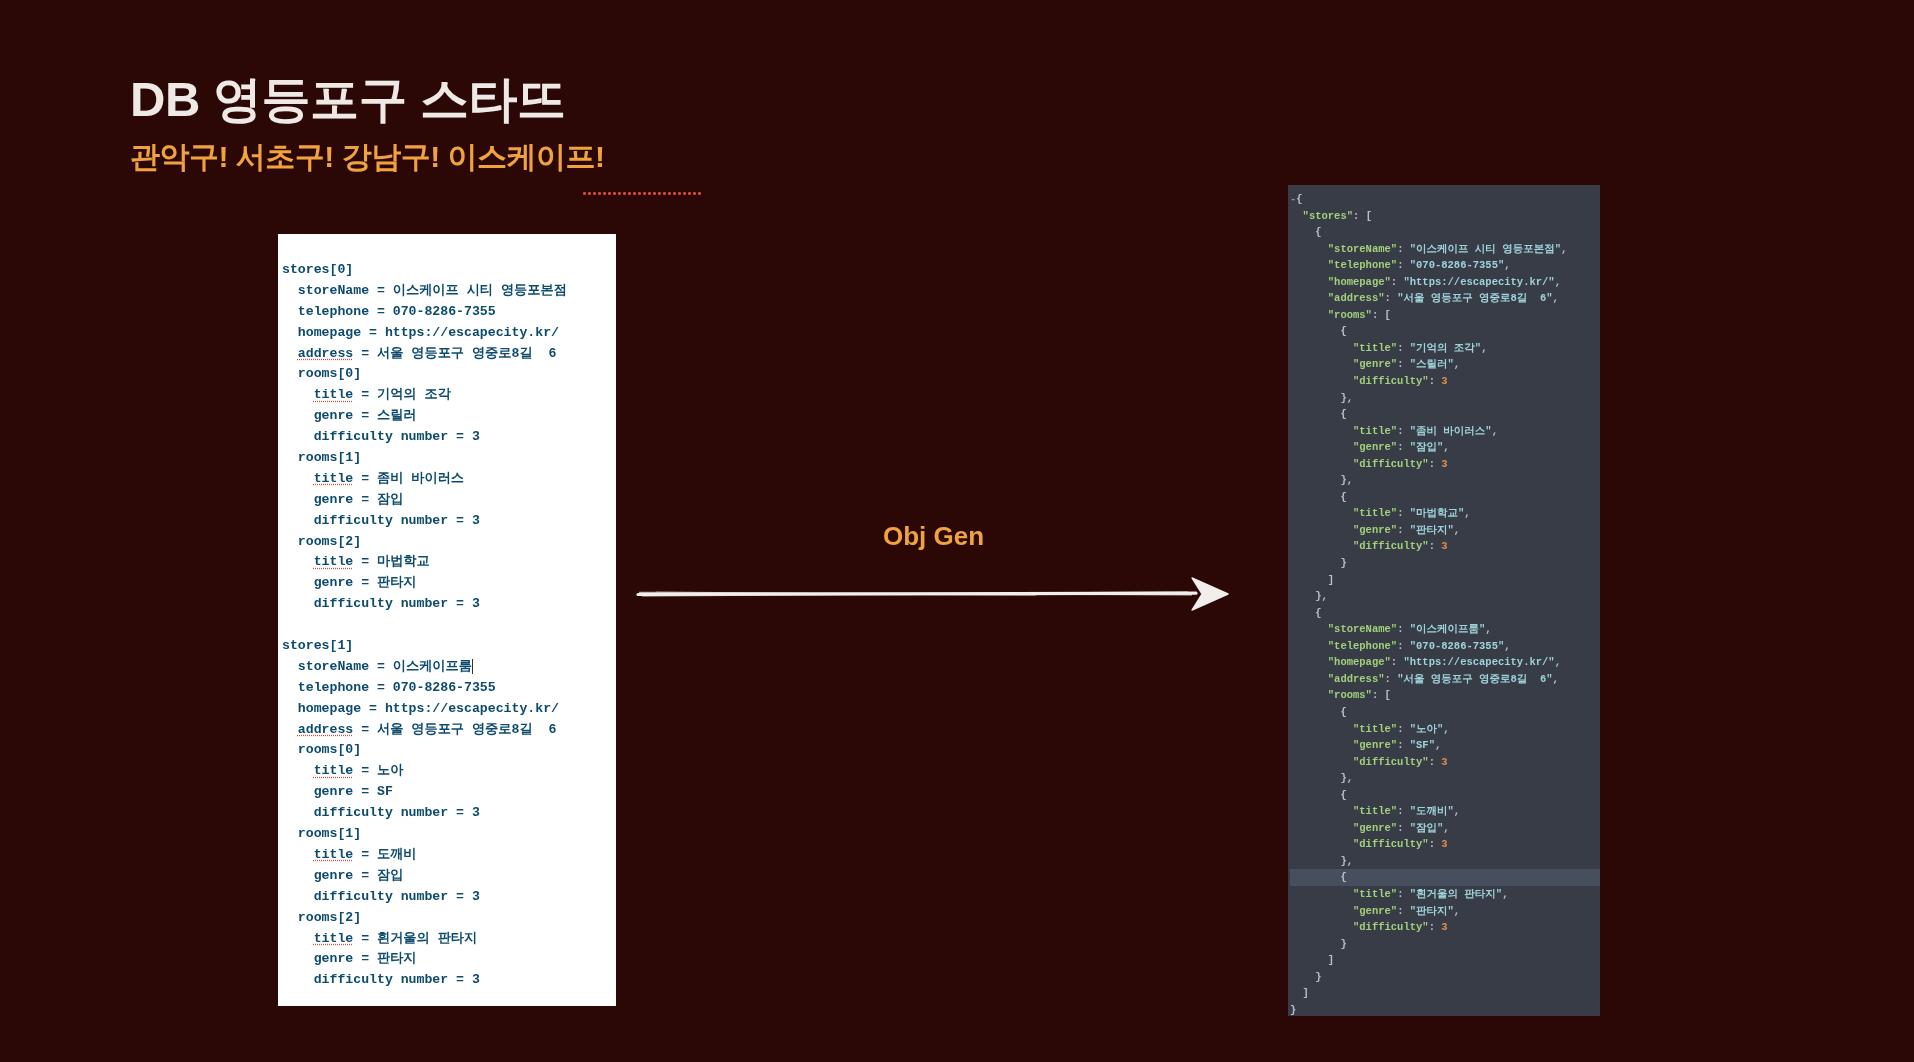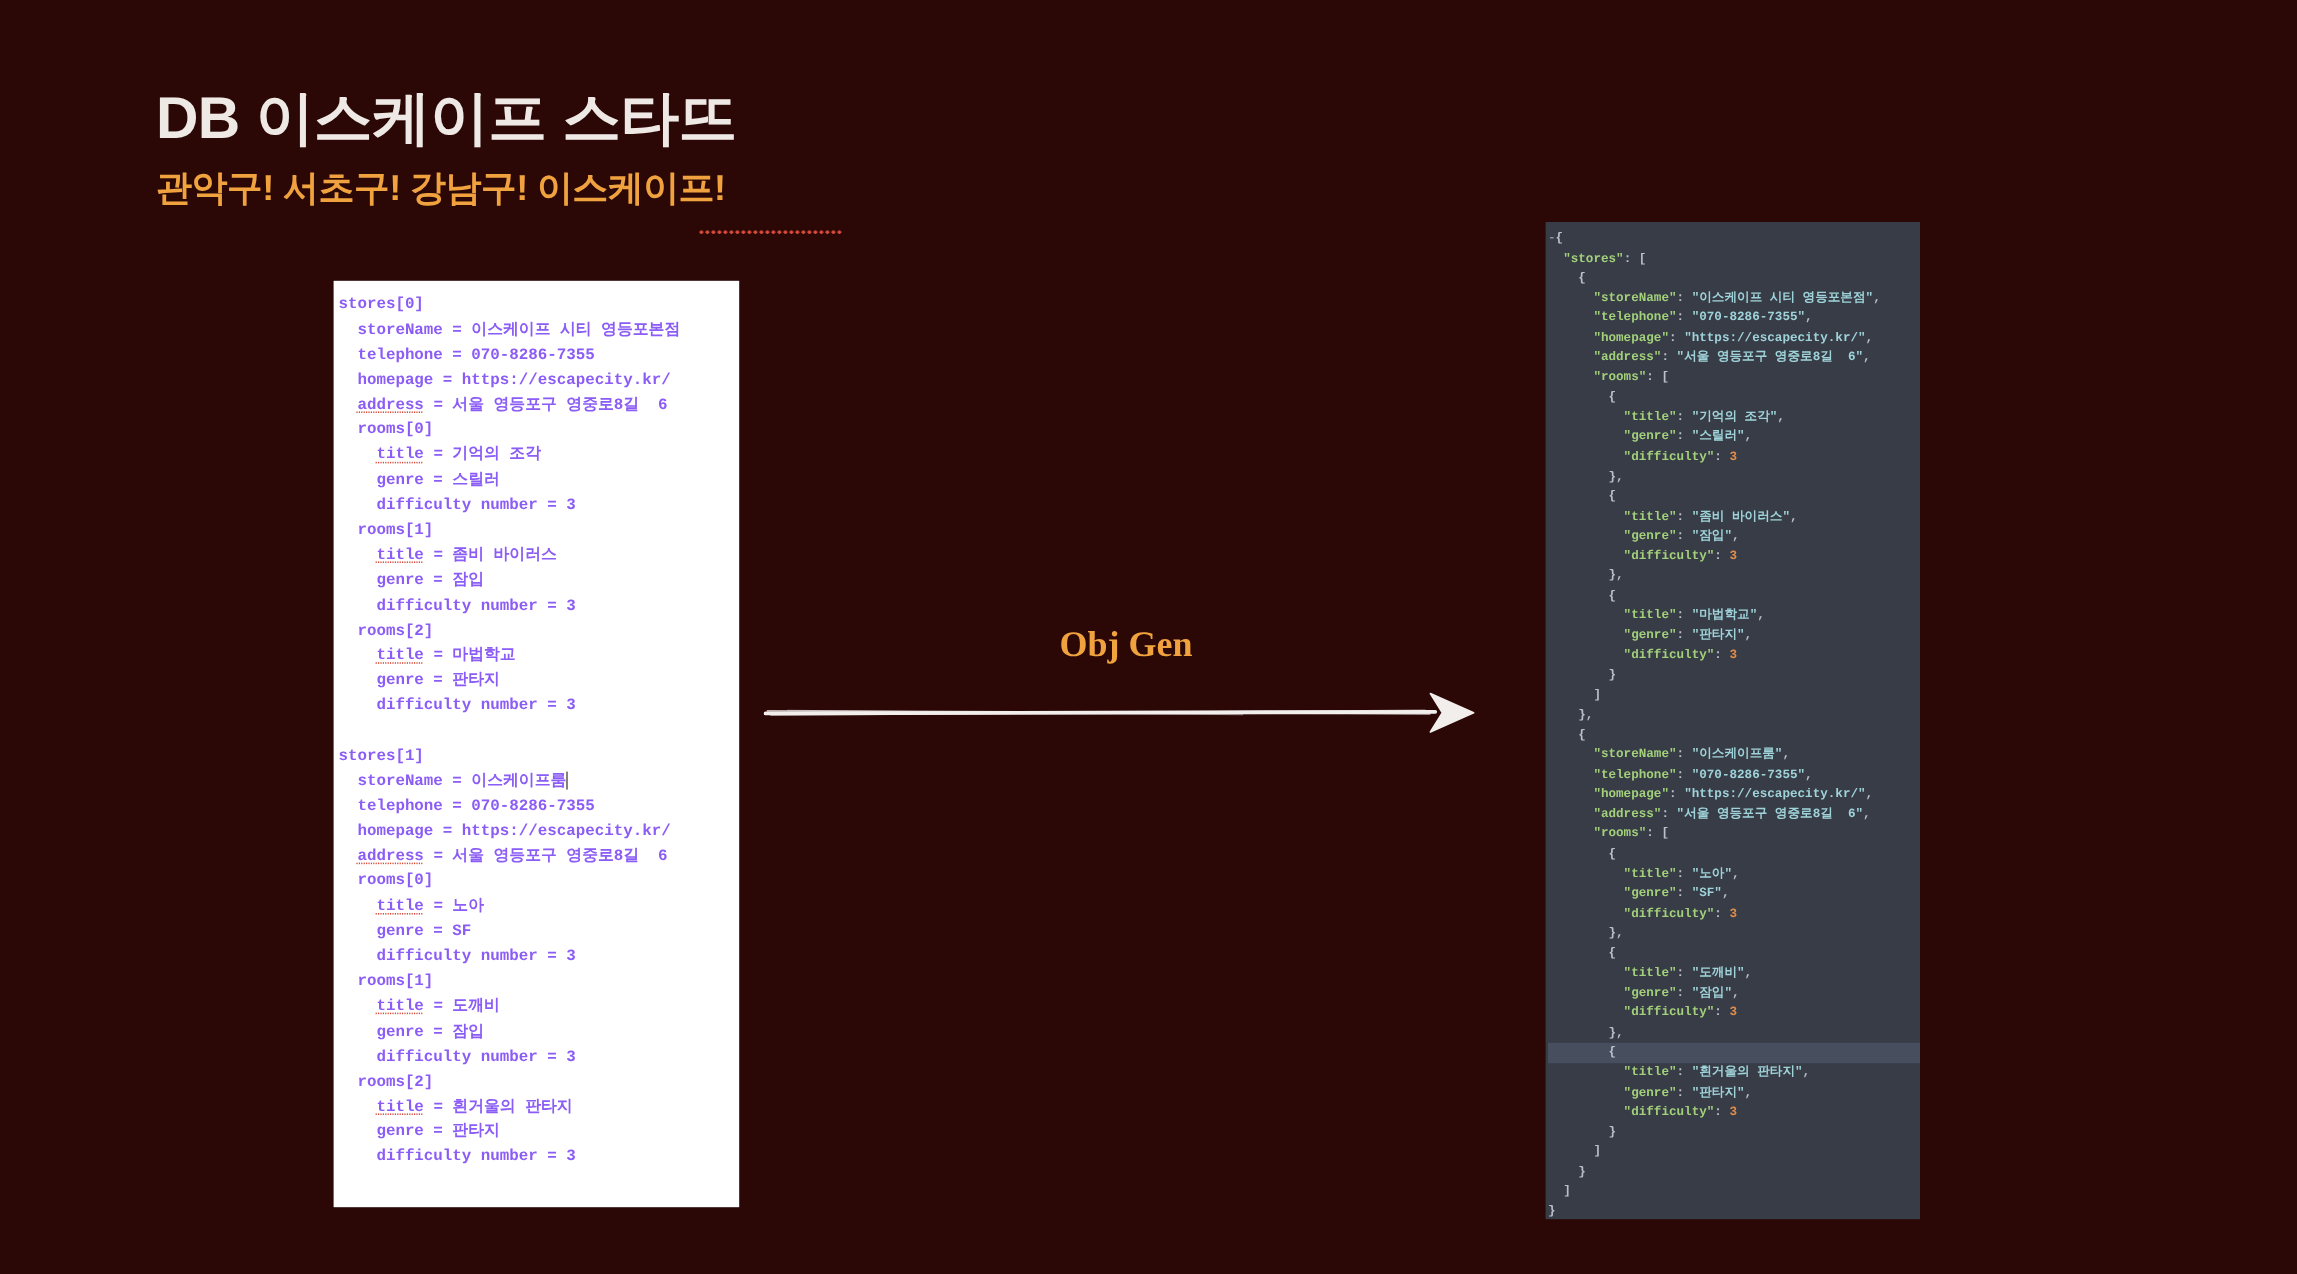--- a/index.html
+++ b/index.html
@@ -51,25 +51,25 @@
   
   #left-panel {
     position: absolute;
     left: 278px;
     top: 234px;
     width: 338px;
     height: 772px;
     background: #ffffff;
   }
   #left-code {
-    padding: 10px 0 0 4px;
+    padding: 26px 0 0 4px;
     font-family: "Liberation Mono", "DejaVu Sans Mono", monospace;
     font-size: 13.2px;
     line-height: 20.9px;
-    color: #8b5cf6;
+    color: #0c4a6e;
     white-space: pre;
     overflow: hidden;
     height: 100%;
     font-weight: bold;
   }
   #left-code .ln { display: block; height: 20.9px; }
   #left-code .ul {
     text-decoration: underline;
     text-decoration-style: dotted;
     text-decoration-color: #d94a3a;
@@ -77,25 +77,24 @@
     margin-top: 12px;
   }
   #left-code .caret { border-right: 1.5px solid #3d2b26; }
   #left-code .blank { display: block; height: 20.9px; }
 
   
   #objgen-label {
     position: absolute;
     left: 883px;
     top: 521px;
-    font-size: 30px;
+    font-size: 26px;
     font-weight: bold;
     color: #f0a23e;
     letter-spacing: 0px;
-    font-family: Liberation Serif, serif;
   }
   #arrow-wrap {
     position: absolute;
     left: 636px;
     top: 573px;
     width: 620px;
     height: 40px;
   }
   #arrow-wrap svg { display: block; }
 
@@ -125,21 +124,21 @@
   .n  { color: #e08c4a; }
   .p  { color: #b9c0cb; }
   .fold { color: #8c93a0; }
 </style>
 </head>
 <body>
 
 <div id="stage">
 
   <div id="title-block">
-    <div id="main-title">DB 이스케이프 스타뜨</div>
+    <div id="main-title">DB 영등포구 스타뜨</div>
     <div id="title-underline"></div>
     <div id="sub-title">관악구! 서초구! 강남구! 이스케이프!</div>
   </div>
 
   <div id="left-panel">
     <div id="left-code"><span class="ln">stores[0]</span><span class="ln">  storeName = 이스케이프 시티 영등포본점</span><span class="ln">  telephone = 070-8286-7355</span><span class="ln">  homepage = https://escapecity.kr/</span><span class="ln">  <span class="ul">address</span> = 서울 영등포구 영중로8길  6</span><span class="ln">  rooms[0]</span><span class="ln">    <span class="ul">title</span> = 기억의 조각</span><span class="ln">    genre = 스릴러</span><span class="ln">    difficulty number = 3</span><span class="ln">  rooms[1]</span><span class="ln">    <span class="ul">title</span> = 좀비 바이러스</span><span class="ln">    genre = 잠입</span><span class="ln">    difficulty number = 3</span><span class="ln">  rooms[2]</span><span class="ln">    <span class="ul">title</span> = 마법학교</span><span class="ln">    genre = 판타지</span><span class="ln">    difficulty number = 3</span><span class="blank"></span><span class="ln">stores[1]</span><span class="ln">  storeName = 이스케이프룸<span class="caret">​</span></span><span class="ln">  telephone = 070-8286-7355</span><span class="ln">  homepage = https://escapecity.kr/</span><span class="ln">  <span class="ul">address</span> = 서울 영등포구 영중로8길  6</span><span class="ln">  rooms[0]</span><span class="ln">    <span class="ul">title</span> = 노아</span><span class="ln">    genre = SF</span><span class="ln">    difficulty number = 3</span><span class="ln">  rooms[1]</span><span class="ln">    <span class="ul">title</span> = 도깨비</span><span class="ln">    genre = 잠입</span><span class="ln">    difficulty number = 3</span><span class="ln">  rooms[2]</span><span class="ln">    <span class="ul">title</span> = 흰거울의 판타지</span><span class="ln">    genre = 판타지</span><span class="ln">    difficulty number = 3</span></div>
   </div>
 
   <div id="objgen-label">Obj Gen</div>
   <div id="arrow-wrap">

